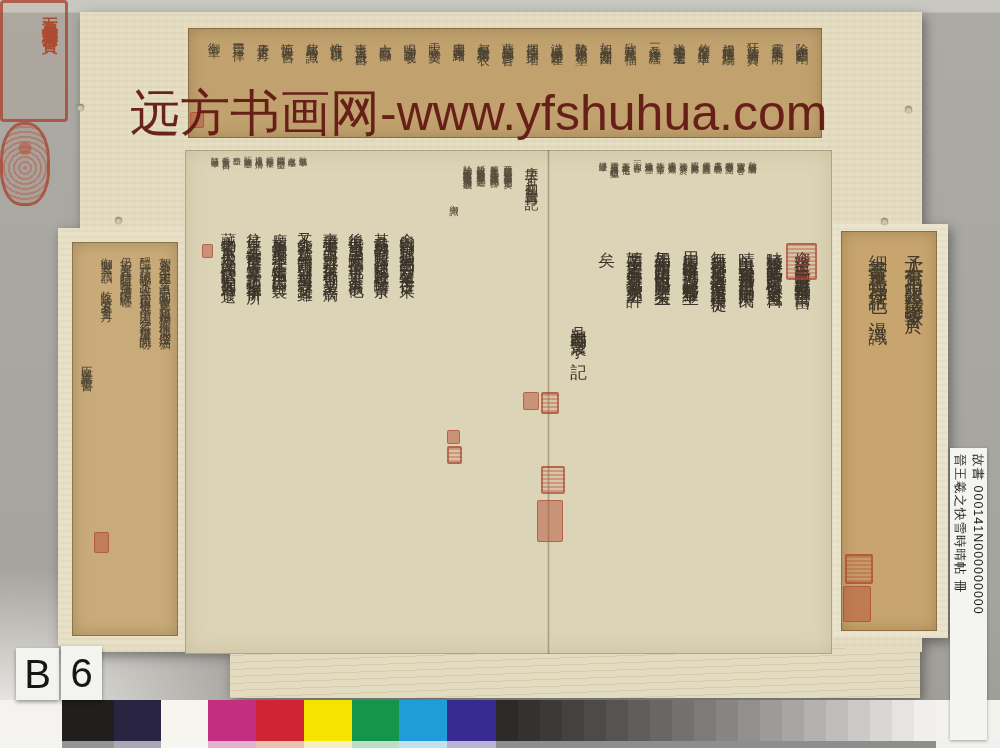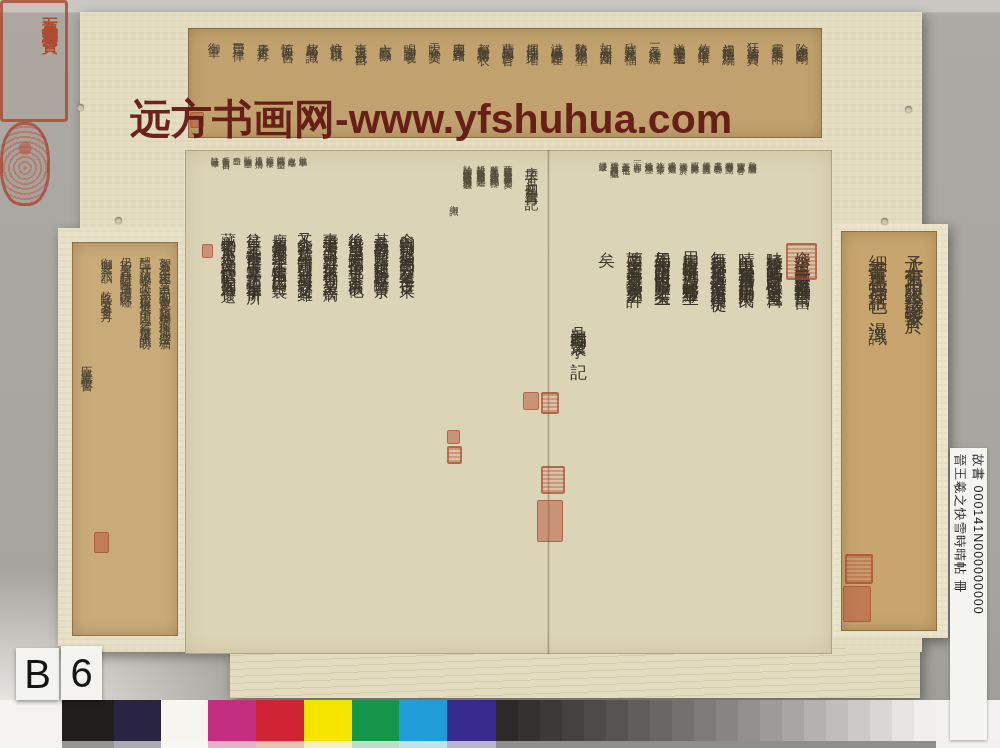--- a/index.html
+++ b/index.html
@@ -46,22 +46,22 @@
     background:rgba(200,120,80,.06);writing-mode:vertical-rl;text-orientation:upright;
     font-size:16px;line-height:28px;letter-spacing:2px;color:#ad4c31;padding:2px 1px;
     font-weight:bold;border-radius:4px;}
   #seal-oval{left:797px;top:162px;width:44px;height:78px;border-radius:45% 45% 42% 42%;
     border:3px solid rgba(170,70,48,.75);
     background:
       radial-gradient(circle at 50% 30%, rgba(183,80,55,.55) 0 6px, rgba(183,80,55,0) 7px),
       repeating-radial-gradient(circle at 50% 55%, rgba(183,80,55,.45) 0 2px, rgba(183,80,55,.08) 2px 5px);}
   .hole{position:absolute;width:7px;height:7px;border-radius:50%;background:#cfc8ad;
     box-shadow:inset 0 1px 2px rgba(0,0,0,.45), 0 0 0 1px rgba(0,0,0,.07);}
-  #watermark{position:absolute;left:130px;top:92px;white-space:nowrap;z-index:60;
-    font-family:"Liberation Sans",sans-serif;font-size:41px;color:rgba(96,22,16,.93);font-weight:bold;}
+  #watermark{position:absolute;left:130px;top:80px;white-space:nowrap;z-index:60;
+    font-family:"Liberation Sans",sans-serif;font-size:50px;color:rgba(96,22,16,.93);}
   #cat-label{position:absolute;left:950px;top:448px;width:37px;height:292px;background:#f4f4f0;
     box-shadow:0 1px 3px rgba(0,0,0,.35);z-index:40;}
   #cat-inner{position:absolute;left:0;top:0;width:292px;height:37px;
     transform:rotate(90deg) translateY(-37px);transform-origin:0 0;
     font-family:"Liberation Sans",sans-serif;font-size:12.5px;color:#1e1e1e;
     padding-left:6px;box-sizing:border-box;}
   #cat-inner div{height:18px;line-height:18px;letter-spacing:1px;}
   .plate-card{position:absolute;background:#f3f3f0;box-shadow:0 2px 4px rgba(0,0,0,.4);
     display:flex;align-items:center;justify-content:center;
     font-family:"Liberation Sans",sans-serif;color:#161614;z-index:40;}

